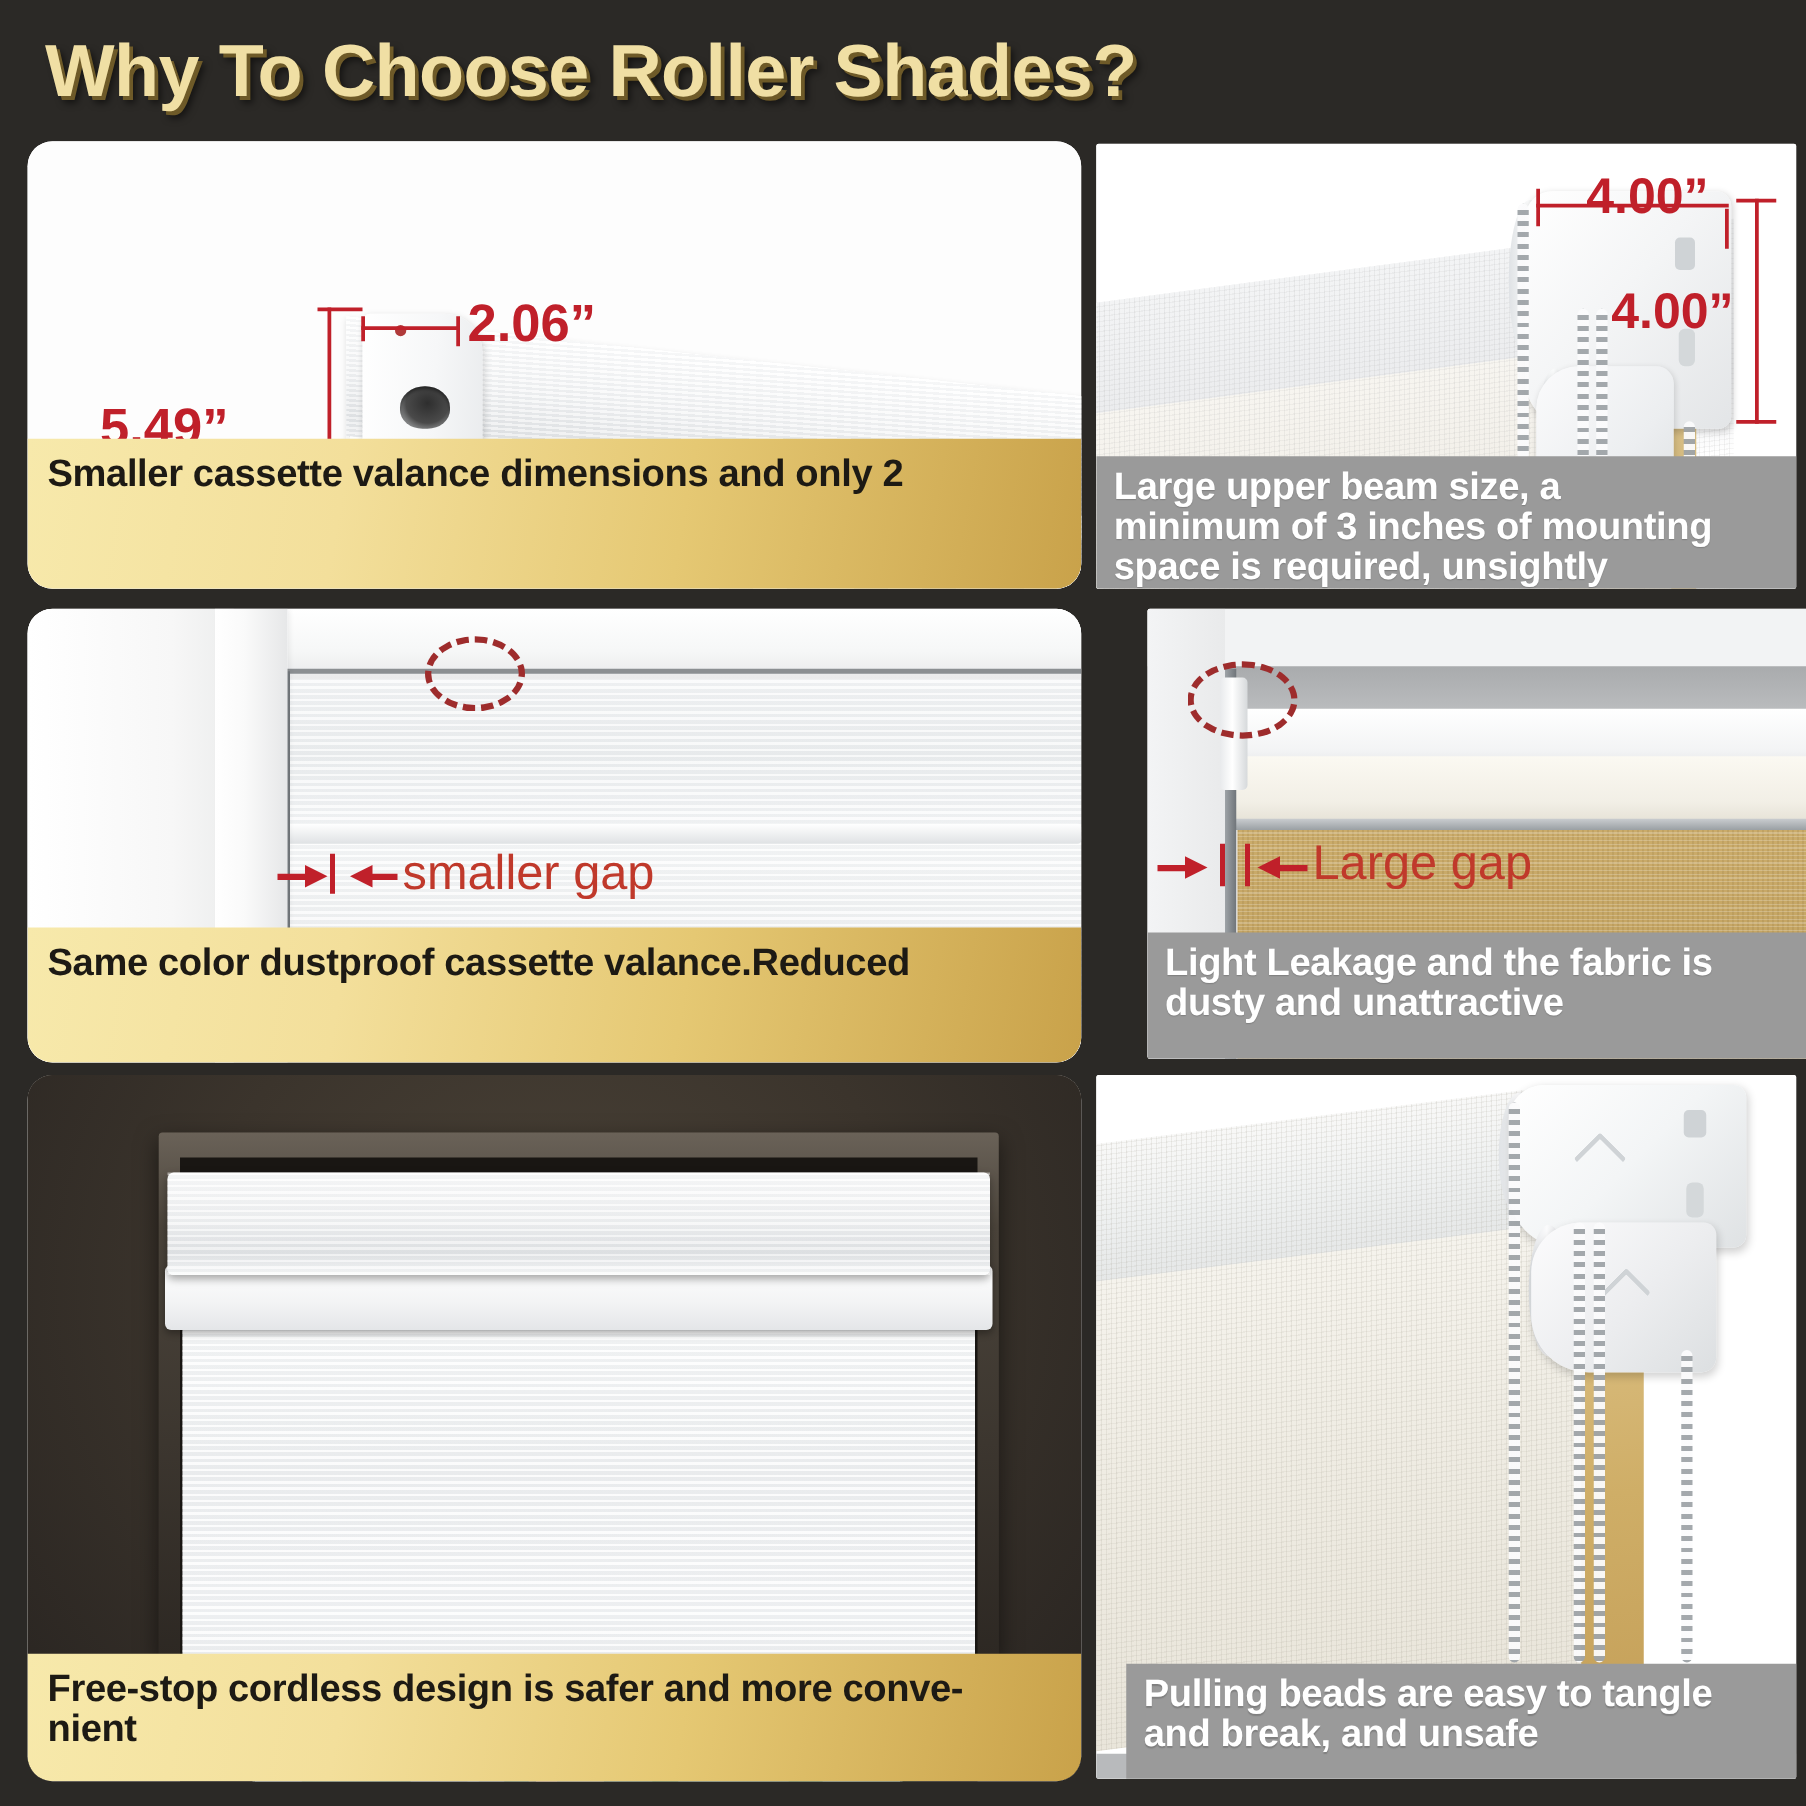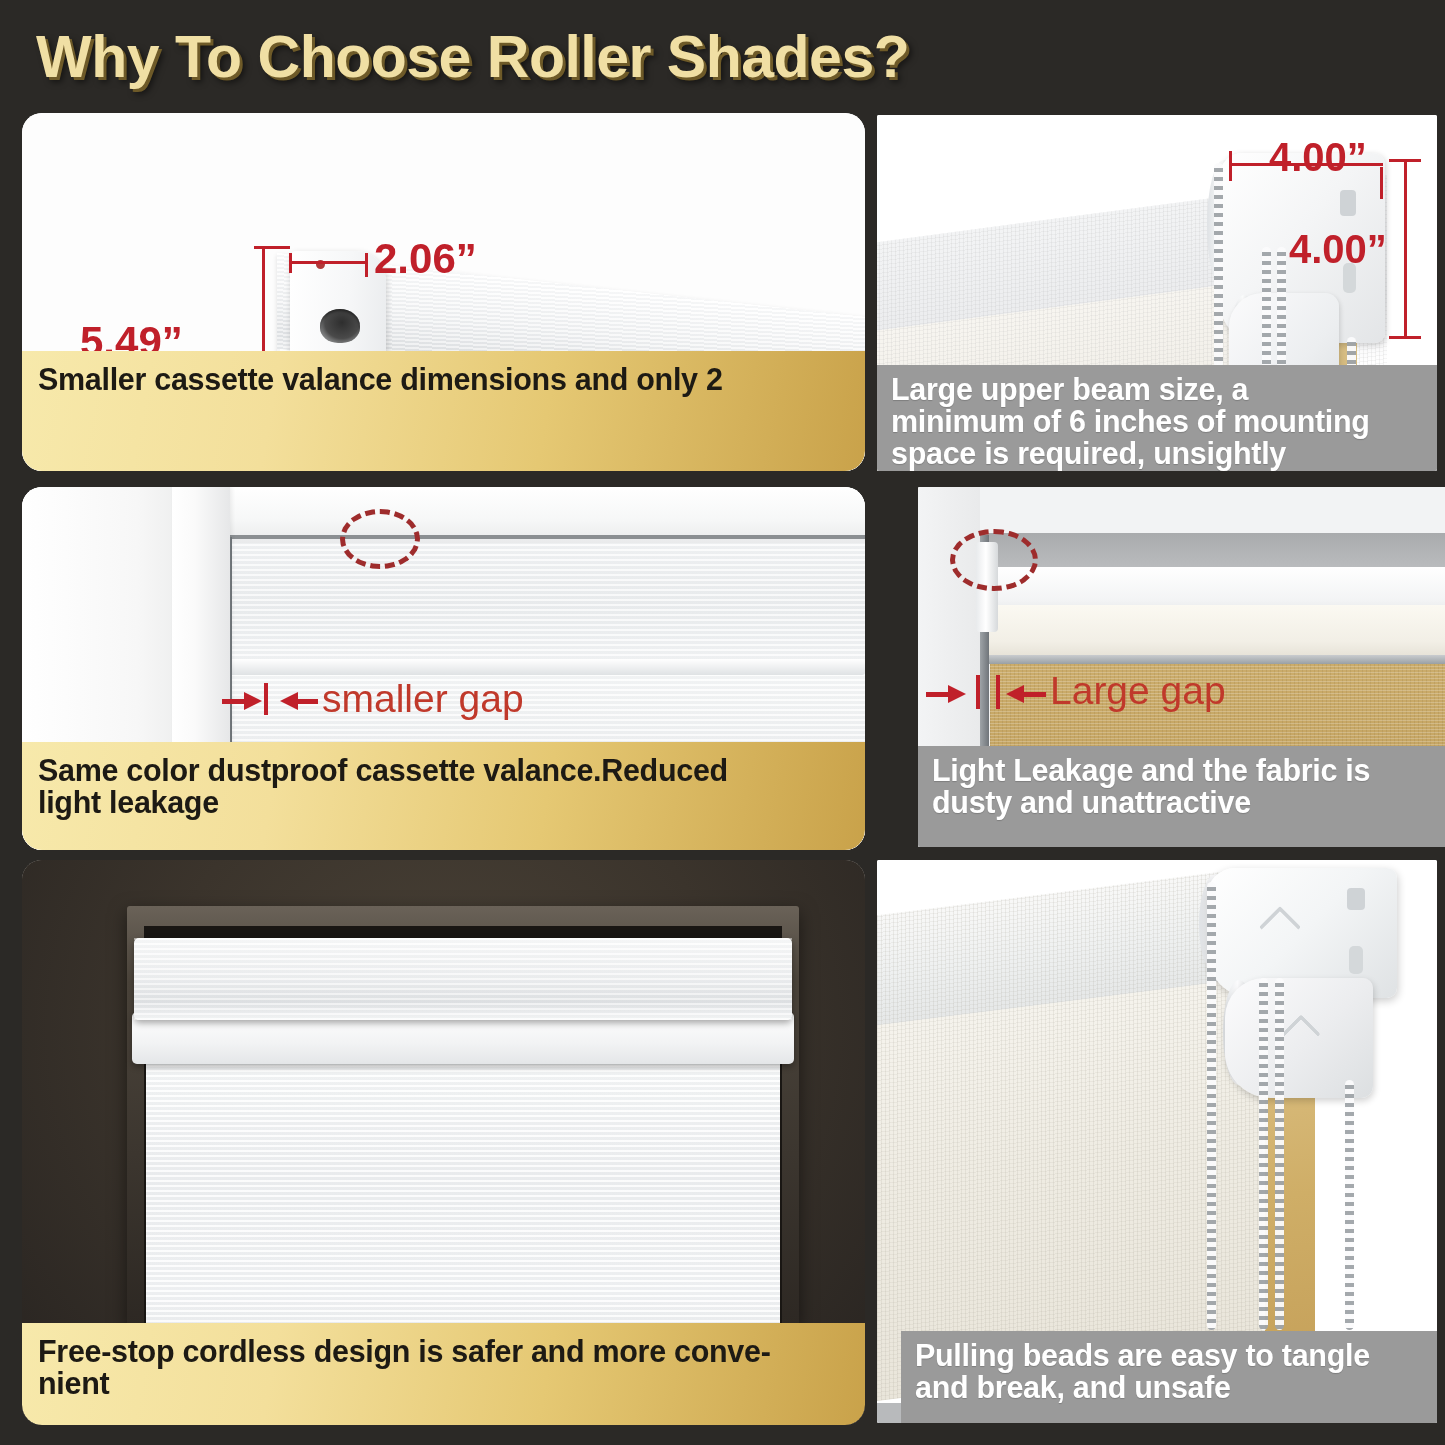--- a/index.html
+++ b/index.html
@@ -330,21 +330,21 @@
       <div class="dimline" style="left:352px;top:48px;width:154px;height:3px;"></div>
       <div class="dimtxt" style="left:392px;top:20px;font-size:40px;">4.00”</div>
 
       <div class="dimline" style="left:527px;top:44px;width:3px;height:180px;"></div>
       <div class="dimline" style="left:512px;top:44px;width:32px;height:3px;"></div>
       <div class="dimline" style="left:512px;top:221px;width:32px;height:3px;"></div>
       <div class="dimtxt" style="left:412px;top:112px;font-size:40px;">4.00”</div>
     </div>
     <div class="cap gray">
       <span class="ln">Large upper beam size, a</span>
-      <span class="ln">minimum of 6 inches of mounting</span>
+      <span class="ln">minimum of 3 inches of mounting</span>
       <span class="ln">space is required, unsightly</span>
     </div>
   </div>
 
   <div class="panel left pl2 h-pl2">
     <div class="photo">
       <div class="p3bg"></div>
       <div class="p3-shade">
           <div class="p3-tex"></div>
         </div>
@@ -362,21 +362,20 @@
 
       <div class="arr right" style="left:222px;top:205px;"></div>
       <div class="arrstem" style="left:200px;top:212px;width:26px;"></div>
       <div class="arr left" style="left:258px;top:205px;"></div>
       <div class="arrstem" style="left:272px;top:212px;width:24px;"></div>
       <div class="dimline" style="left:242px;top:196px;width:4px;height:32px;"></div>
       <div class="redlbl" style="left:300px;top:190px;font-size:39px;">smaller gap</div>
     </div>
     <div class="cap gold">
       <span class="ln">Same color dustproof cassette valance.Reduced</span>
-      <span class="ln">light leakage</span>
     </div>
   </div>
 
   <div class="panel right pr2 h-pr2">
     <div class="photo">
       <div class="p4bg"></div>
       <div class="p4-top"></div>
       <div class="p4-grayband"></div>
       <div class="p4-valance"></div>
       <div class="p4-valance2"></div>

